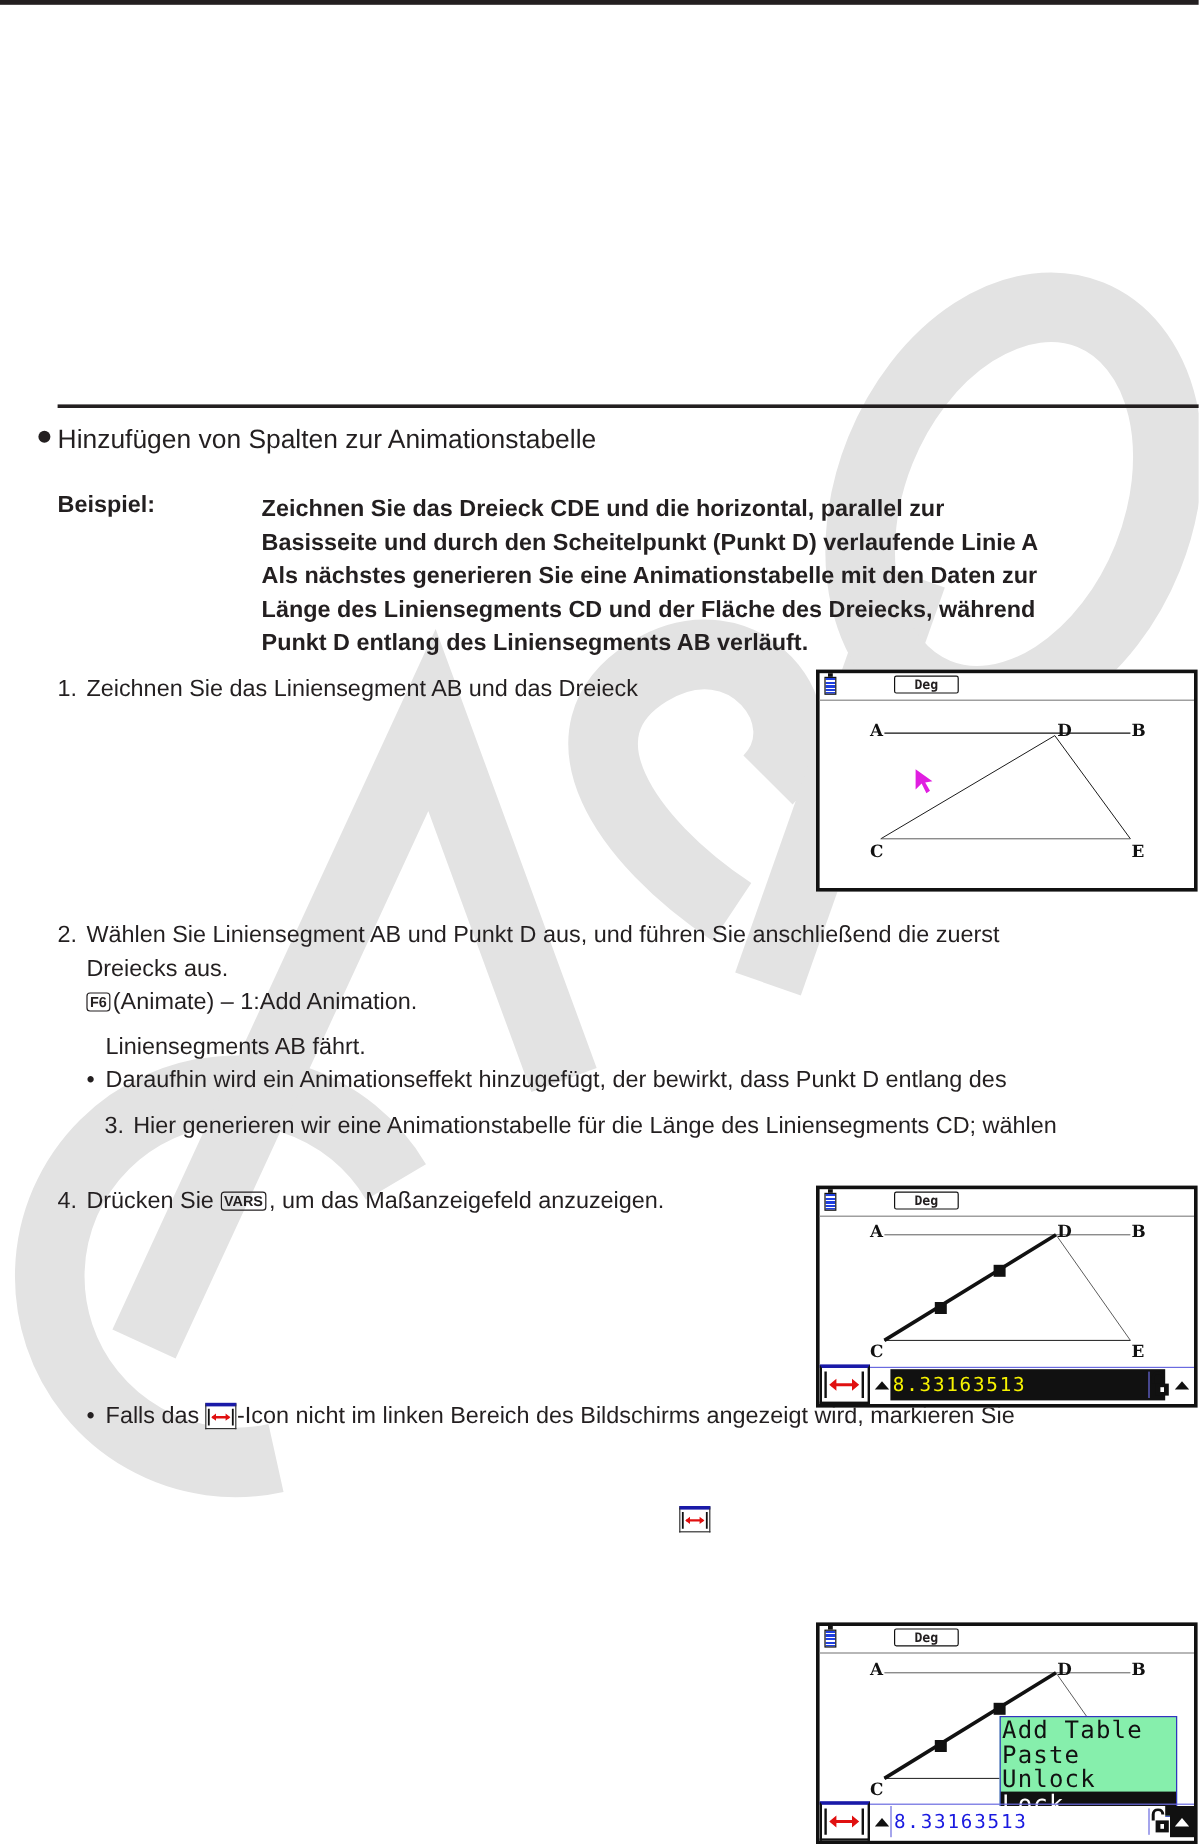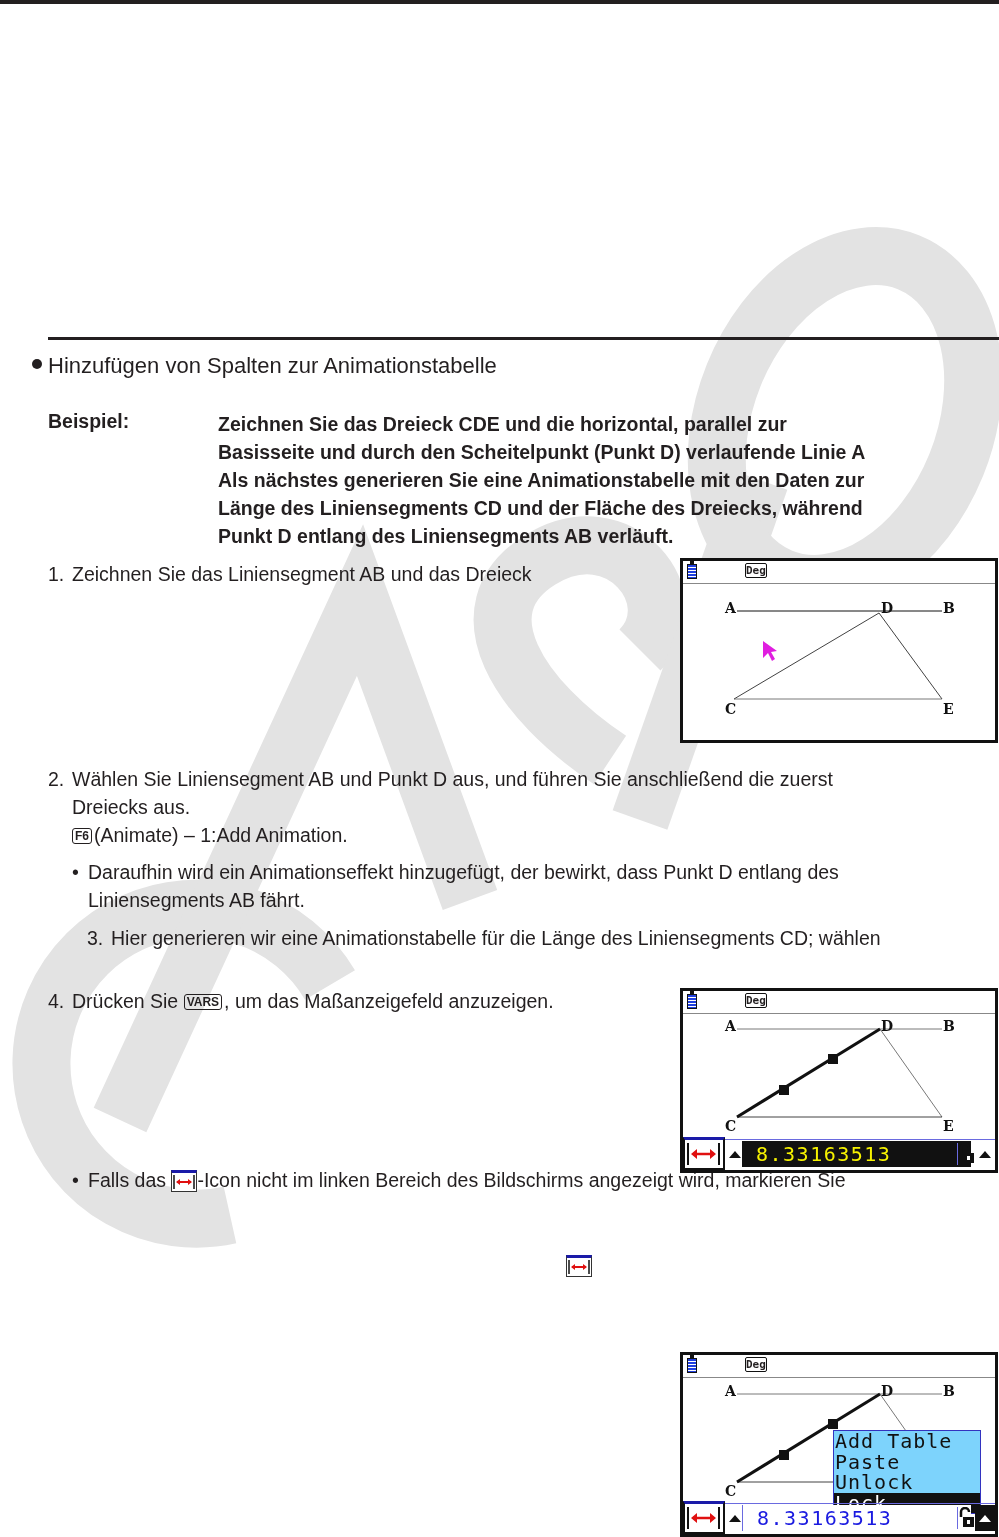--- a/index.html
+++ b/index.html
@@ -44,37 +44,37 @@
   .mini-icon svg { position: absolute; left: 0; top: 0; }
 
   
   .screen {
     position: absolute; width: 318px; background: #fff; border: 3px solid #111; box-sizing: border-box;
     font-family: "DejaVu Sans Mono", monospace;
   }
   .screen .statusbar { position: absolute; left: 0; top: 0; width: 100%; height: 22px; border-bottom: 1px solid #888; }
   .battery { position: absolute; left: 4px; top: 3px; width: 10px; height: 15px; border: 1.5px solid #111; box-sizing: border-box; background: repeating-linear-gradient(#1f3fe0 0 2px, #fff 2px 3px); }
   .battery::before { content: ""; position: absolute; left: 2px; top: -4px; width: 4px; height: 3px; background: #111; }
-  .deg-badge { position: absolute; left: 62px; top: 2px; border: 1.5px solid #111; border-radius: 2px; font-size: 11px; font-weight: bold; padding: 0 0; line-height: 13px; font-family: "DejaVu Sans Mono", monospace; }
+  .deg-badge { position: absolute; left: 62px; top: 2px; border: 1.5px solid #111; border-radius: 2px; font-size: 11px; font-weight: bold; padding: 0 16px; line-height: 13px; font-family: "DejaVu Sans Mono", monospace; }
   .screen svg.geo { position: absolute; left: 0; top: 0; }
   .geo text { font-family: "DejaVu Serif", serif; font-weight: bold; font-size: 14px; fill: #111; }
 
   .measure-bar { position: absolute; left: 0; bottom: 0; width: 100%; height: 33px; }
   .measure-icon { position: absolute; left: 0; bottom: 0; width: 42px; height: 33px; border: 2px solid #111; border-top: 3px solid #1a1aa8; box-sizing: border-box; background: #fff; }
   .measure-line { position: absolute; left: 42px; top: 2px; right: 0; height: 1px; background: #6a6ae0; }
   .up-arrow { position: absolute; width: 0; height: 0; border-left: 6px solid transparent; border-right: 6px solid transparent; border-bottom: 7px solid #111; }
-  .value-field { position: absolute; left: 59px; top: 4px; width: 229px; height: 26px; font-size: 20px; line-height: 26px; letter-spacing: 1.5px; padding-left: 14px; box-sizing: border-box; }
+  .value-field { position: absolute; left: 59px; top: 4px; width: 229px; height: 26px; font-size: 16px; line-height: 26px; letter-spacing: 1.5px; padding-left: 2px; box-sizing: border-box; }
   .value-field.dark { background: #111; color: #f7f300; }
   .value-field.light { background: #fff; color: #1a1ae0; border-left: 1px solid #6a6ae0; }
   .lock-icon { position: absolute; left: 274px; top: 6px; width: 18px; height: 22px; border-left: 1px solid #6a6ae0; }
   .right-arrow-box { position: absolute; right: 0; top: 4px; width: 20px; height: 26px; }
   .right-arrow-box.dark { background: #111; }
 
   .ctx-menu {
-    position: absolute; left: 150px; top: 75px; width: 146px; border: 1px solid #3333c0; background: #7dd3fc;
+    position: absolute; left: 150px; top: 75px; width: 146px; border: 1px solid #3333c0; background: #86efac;
     font-family: "DejaVu Sans Mono", monospace; font-size: 20px; line-height: 20.5px;
   }
   .ctx-menu .item { padding-left: 1px; letter-spacing: 1px; color: #111; white-space: nowrap; }
   .ctx-menu .item.selected { background: #111; color: #fff; }
 </style>
 </head>
 <body>
 
 <div class="top-rule"></div>
 
@@ -112,22 +112,22 @@
   <div class="step" style="left:48px; top:560px;">
     <div><span class="num">1.</span><span>Zeichnen Sie das Liniensegment AB und das Dreieck</span></div>
   </div>
 
   <div class="step" style="left:48px; top:765px;">
     <div><span class="num">2.</span><span>Wählen Sie Liniensegment AB und Punkt D aus, und führen Sie anschließend die zuerst</span></div>
     <div class="indent">Dreiecks aus.</div>
     <div class="indent"><span class="keycap">F6</span><span>(Animate) – 1:Add Animation.</span></div>
   </div>
   <div class="sub" style="left:72px; top:858px;">
+    <div style="padding-left:16px;">Liniensegments AB fährt.</div>
     <div><span class="dot">•</span><span>Daraufhin wird ein Animationseffekt hinzugefügt, der bewirkt, dass Punkt D entlang des</span></div>
-    <div style="padding-left:16px;">Liniensegments AB fährt.</div>
   </div>
 
   <div class="step" style="left:48px; top:924px;margin-left:39px;">
     <div><span class="num">3.</span><span>Hier generieren wir eine Animationstabelle für die Länge des Liniensegments CD; wählen</span></div>
   </div>
 
   <div class="step" style="left:48px; top:987px;">
     <span class="num">4.</span><span>Drücken Sie</span>
     <span class="keycap">VARS</span><span>, um das Maßanzeigefeld anzuzeigen.</span>
   </div>

